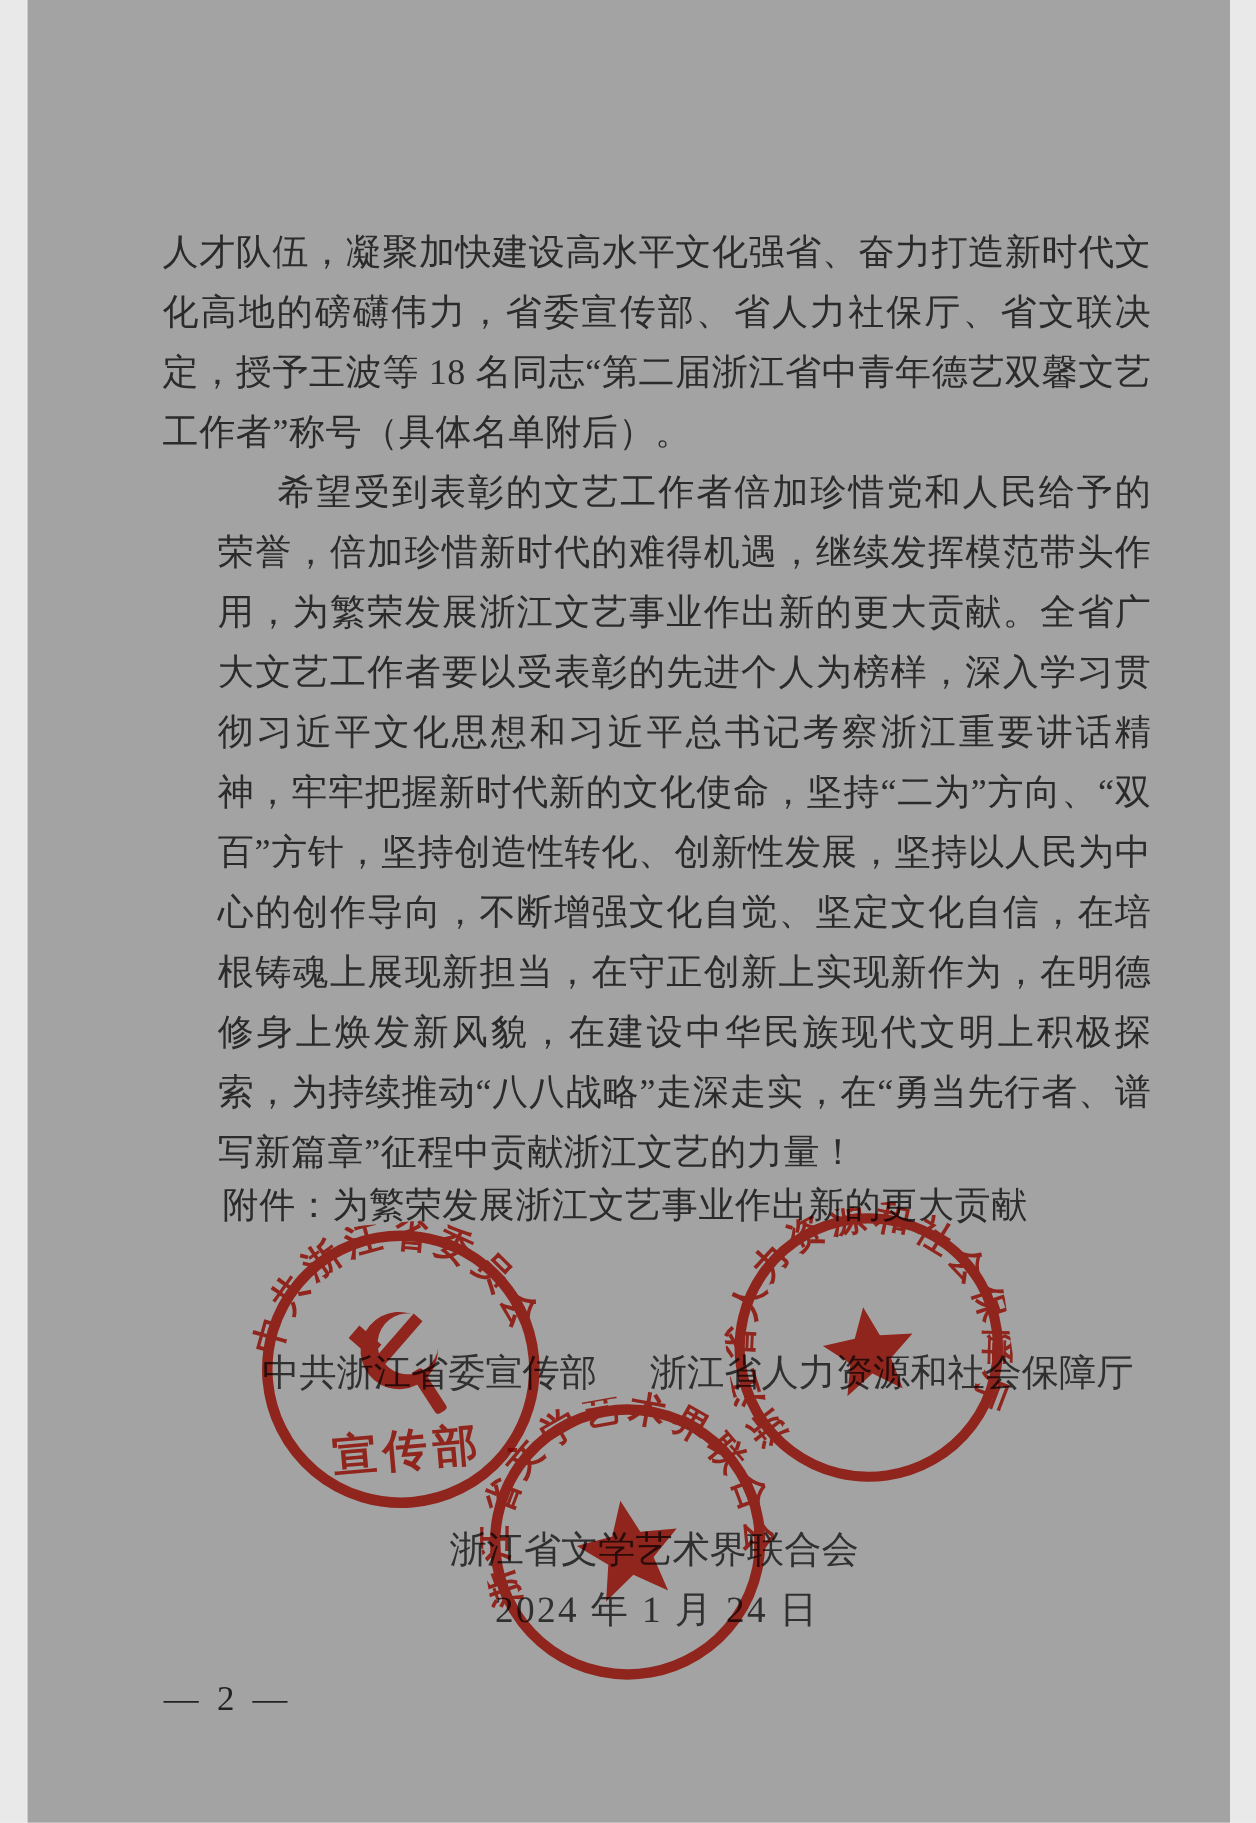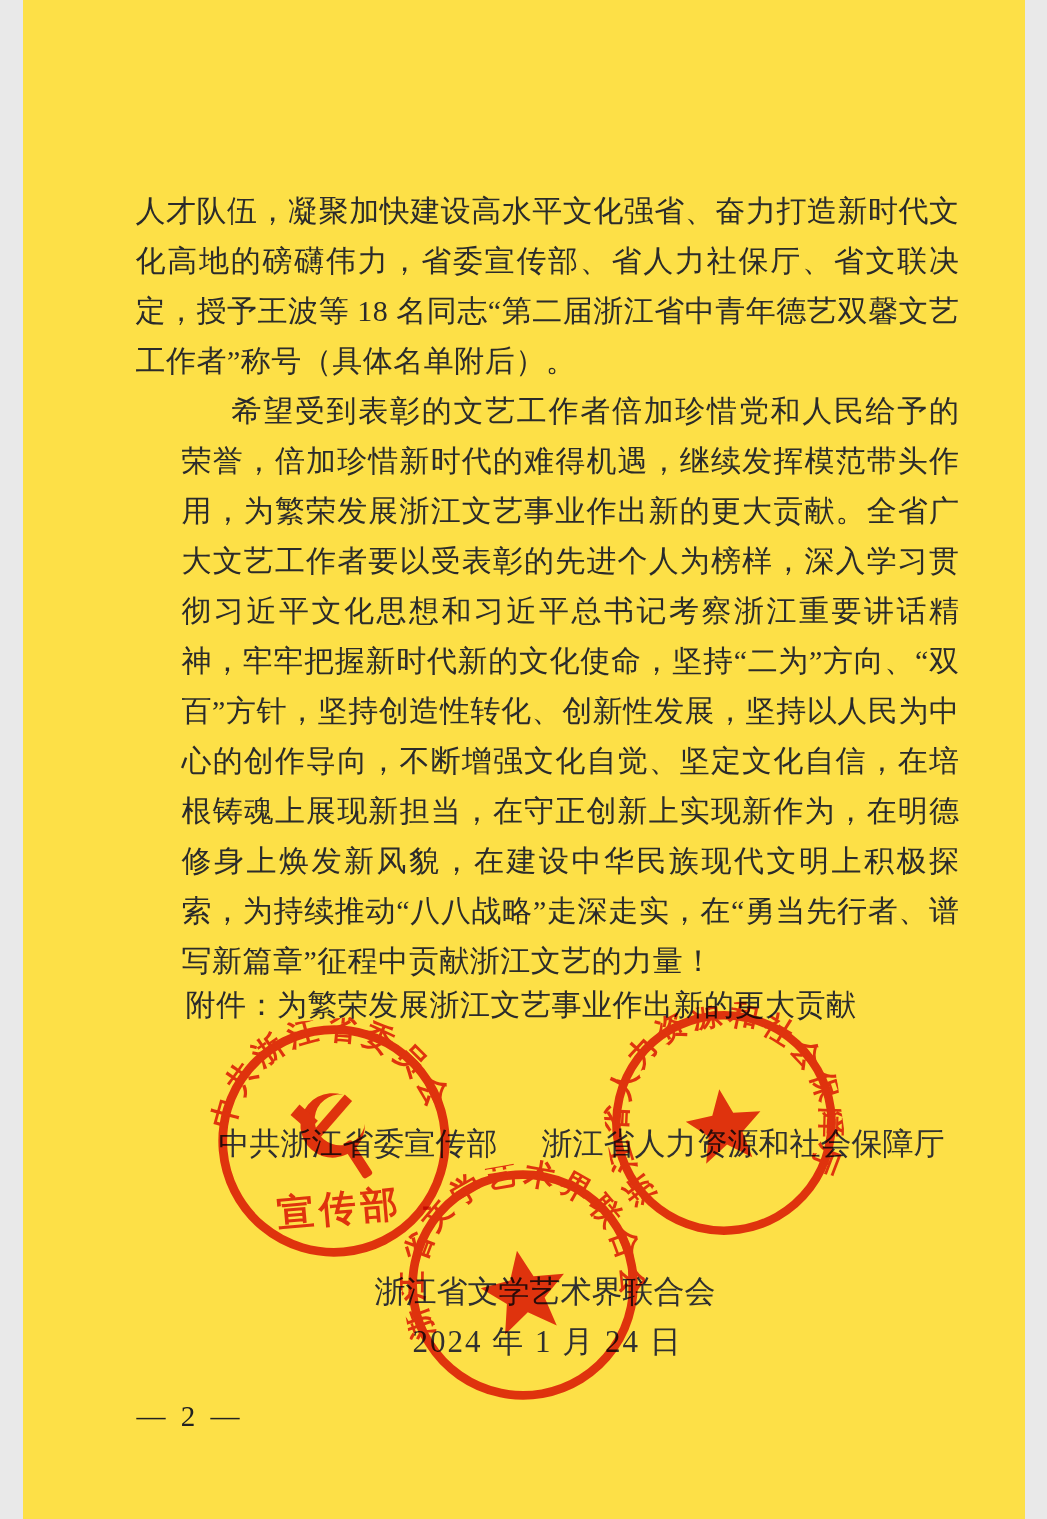--- a/index.html
+++ b/index.html
@@ -1,20 +1,20 @@
 <!DOCTYPE html>
 <html><head>
 <meta charset="utf-8">
 <style>
   html,body{margin:0;padding:0;background:#e9e9e9;}
   .page{
     position:relative;
     width:1002px;height:1519px;
     margin:0 auto;
-    background:#fde047;
+    background:#a3a3a3;
     overflow:hidden;
     font-family:"Liberation Serif","DejaVu Serif",serif;
     color:#2b2b2b;
   }
   .body-text{
     position:absolute;left:113px;top:186px;width:824px;
     font-size:30px;line-height:50px;
     letter-spacing:0.5px;
   }
   .body-text p{

